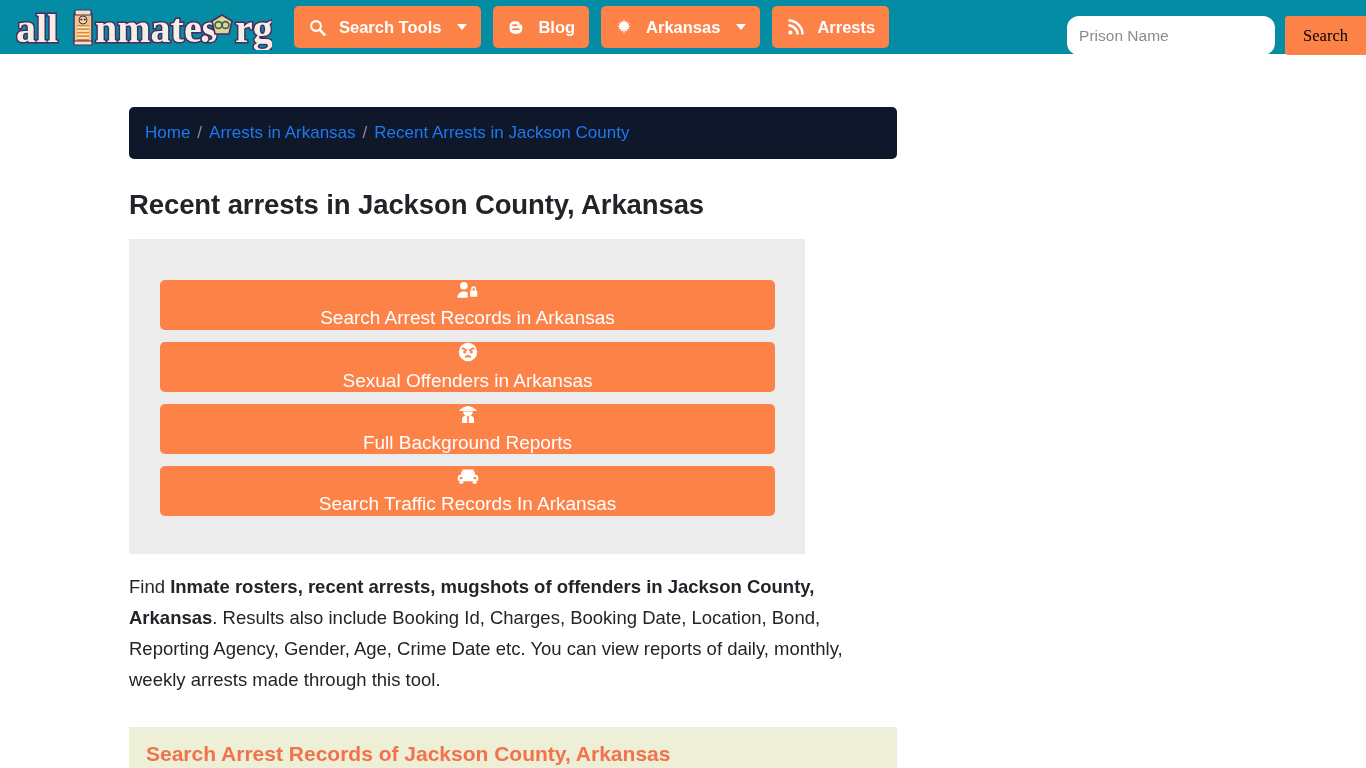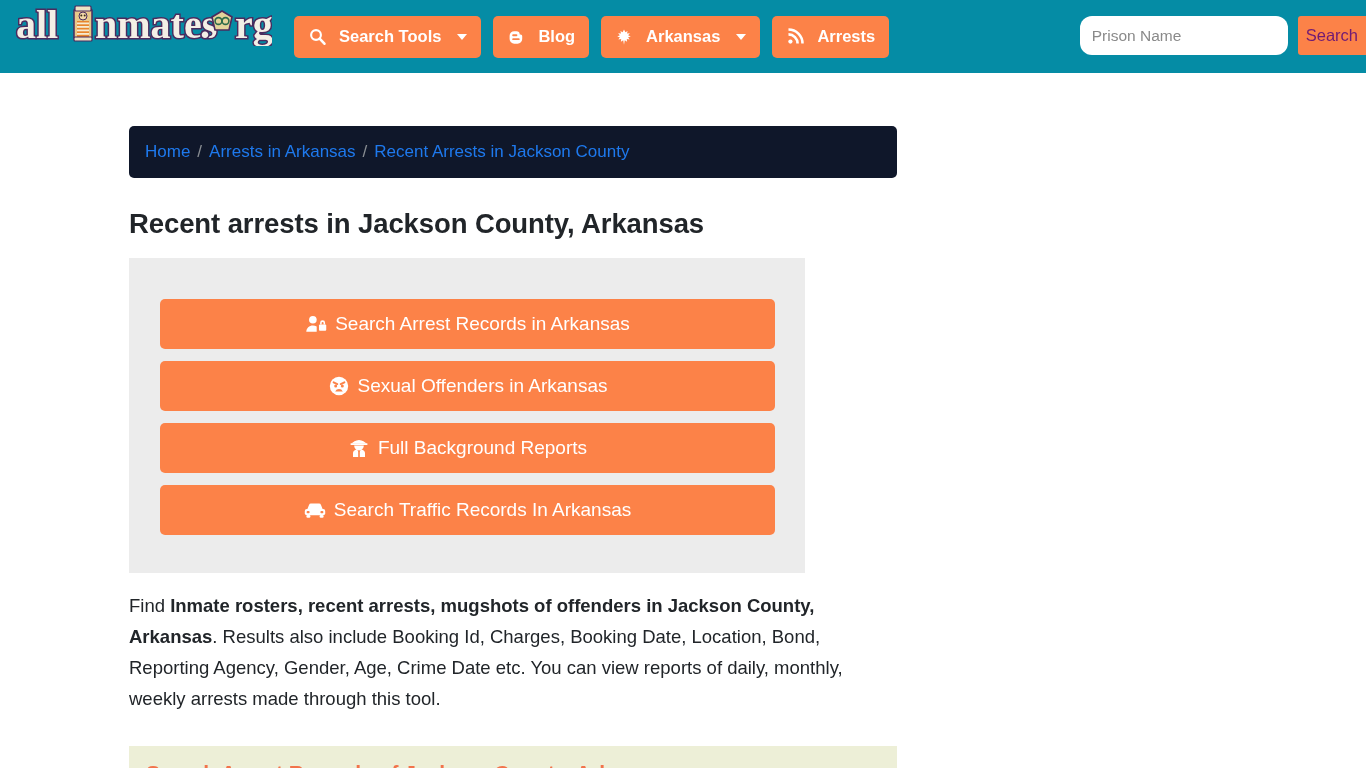--- a/index.html
+++ b/index.html
@@ -7,23 +7,24 @@
     margin: 0; padding: 0;
     width: 1366px; height: 768px;
     overflow: hidden;
     background: #ffffff;
     font-family: "Liberation Sans", sans-serif;
   }
 
   
   .navbar {
     width: 1366px;
-    height: 73px;
+    height: 54px;
     background: #058CA5;
     display: flex;
+    align-items: center;
     position: relative;
   }
   .logo {
     margin-left: 14px;
     height: 46px;
     display: flex;
     align-items: center;
     user-select: none;
   }
   .logo svg { display: block; }
@@ -81,27 +82,27 @@
     font-size: 15.5px;
     color: #4a4a4a;
     background: #ffffff;
     outline: none;
     font-family: "Liberation Sans", sans-serif;
   }
   .search-input::placeholder { color: #8a8a8a; }
   .search-btn {
     margin-left: 10px;
     background: #FC8248;
-    color: #701a75;
+    color: #000000;
     border: none;
     border-radius: 3px 0 0 3px;
-    padding: 0 8px;
+    padding: 0 18px;
     font-size: 16.5px;
     cursor: pointer;
-    font-family: Liberation Sans, sans-serif;
+    font-family: Liberation Serif, serif;
     white-space: nowrap;
   }
 
   
   .page {
     width: 1366px;
     padding-top: 53px;
   }
   .container {
     width: 768px;
@@ -148,20 +149,21 @@
     width: 615px;
     height: 50px;
     background: #FC8248;
     color: #ffffff;
     border: none;
     border-radius: 5px;
     font-size: 19px;
     cursor: pointer;
     margin-bottom: 12px;
     font-family: "Liberation Sans", sans-serif;
+    flex-direction: column;
   }
   .big-btn:last-child { margin-bottom: 0; }
   .big-btn .bico {
     display: inline-flex;
     align-items: center;
     justify-content: center;
     width: 22px; height: 22px;
   }
 
   .body-text {

